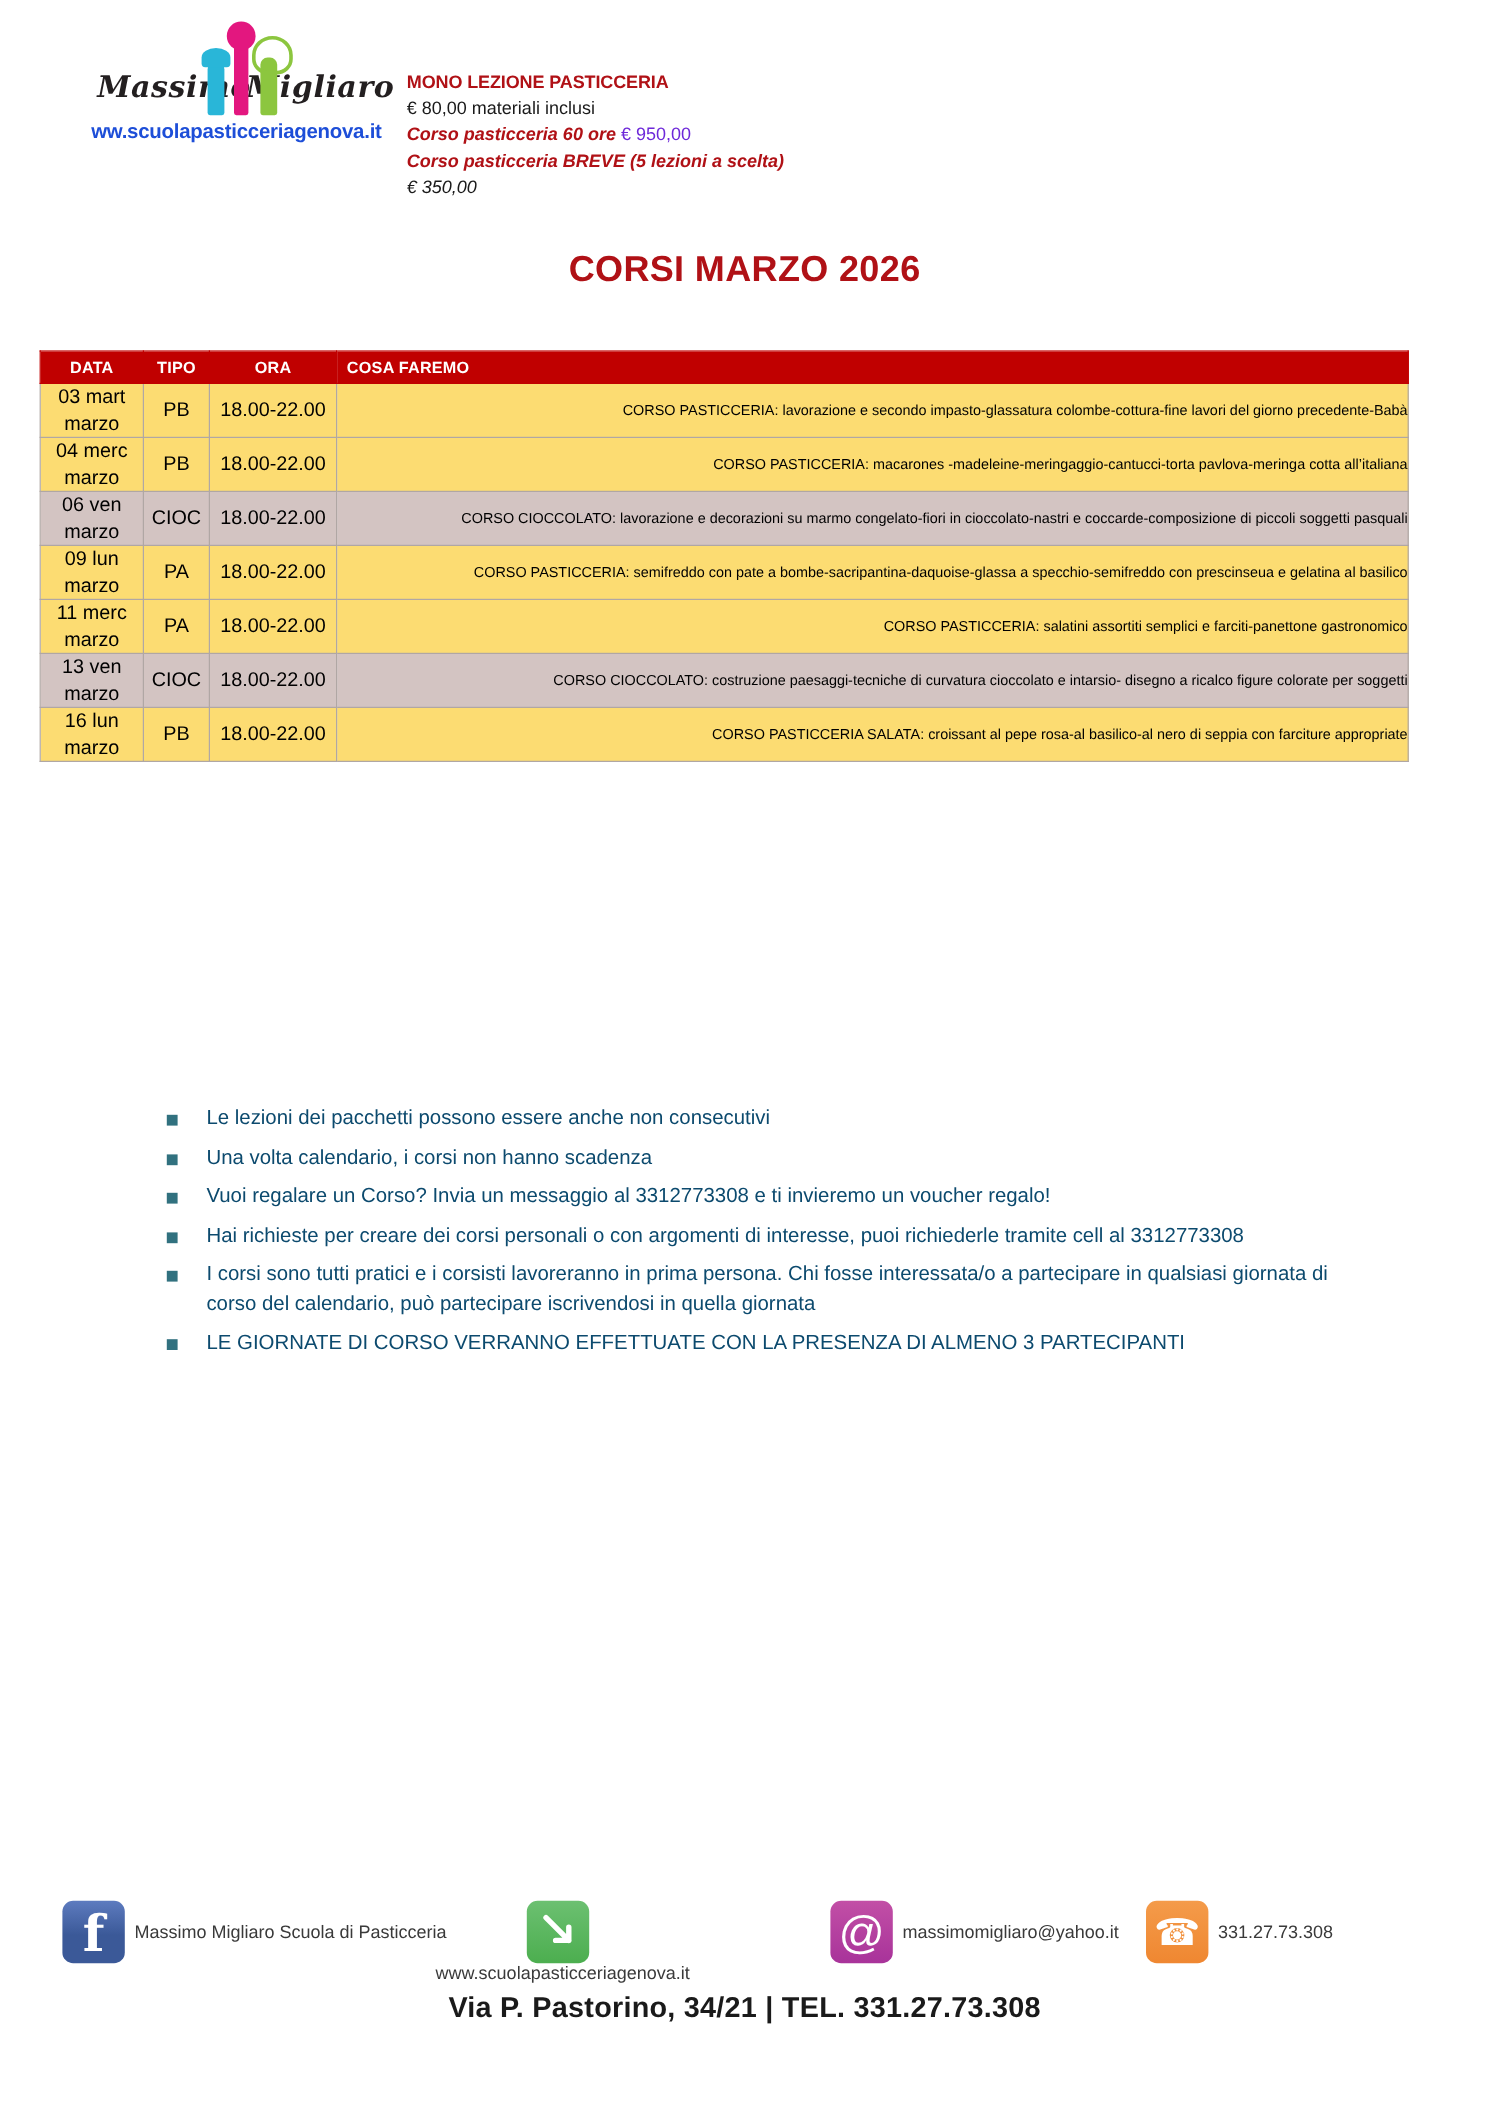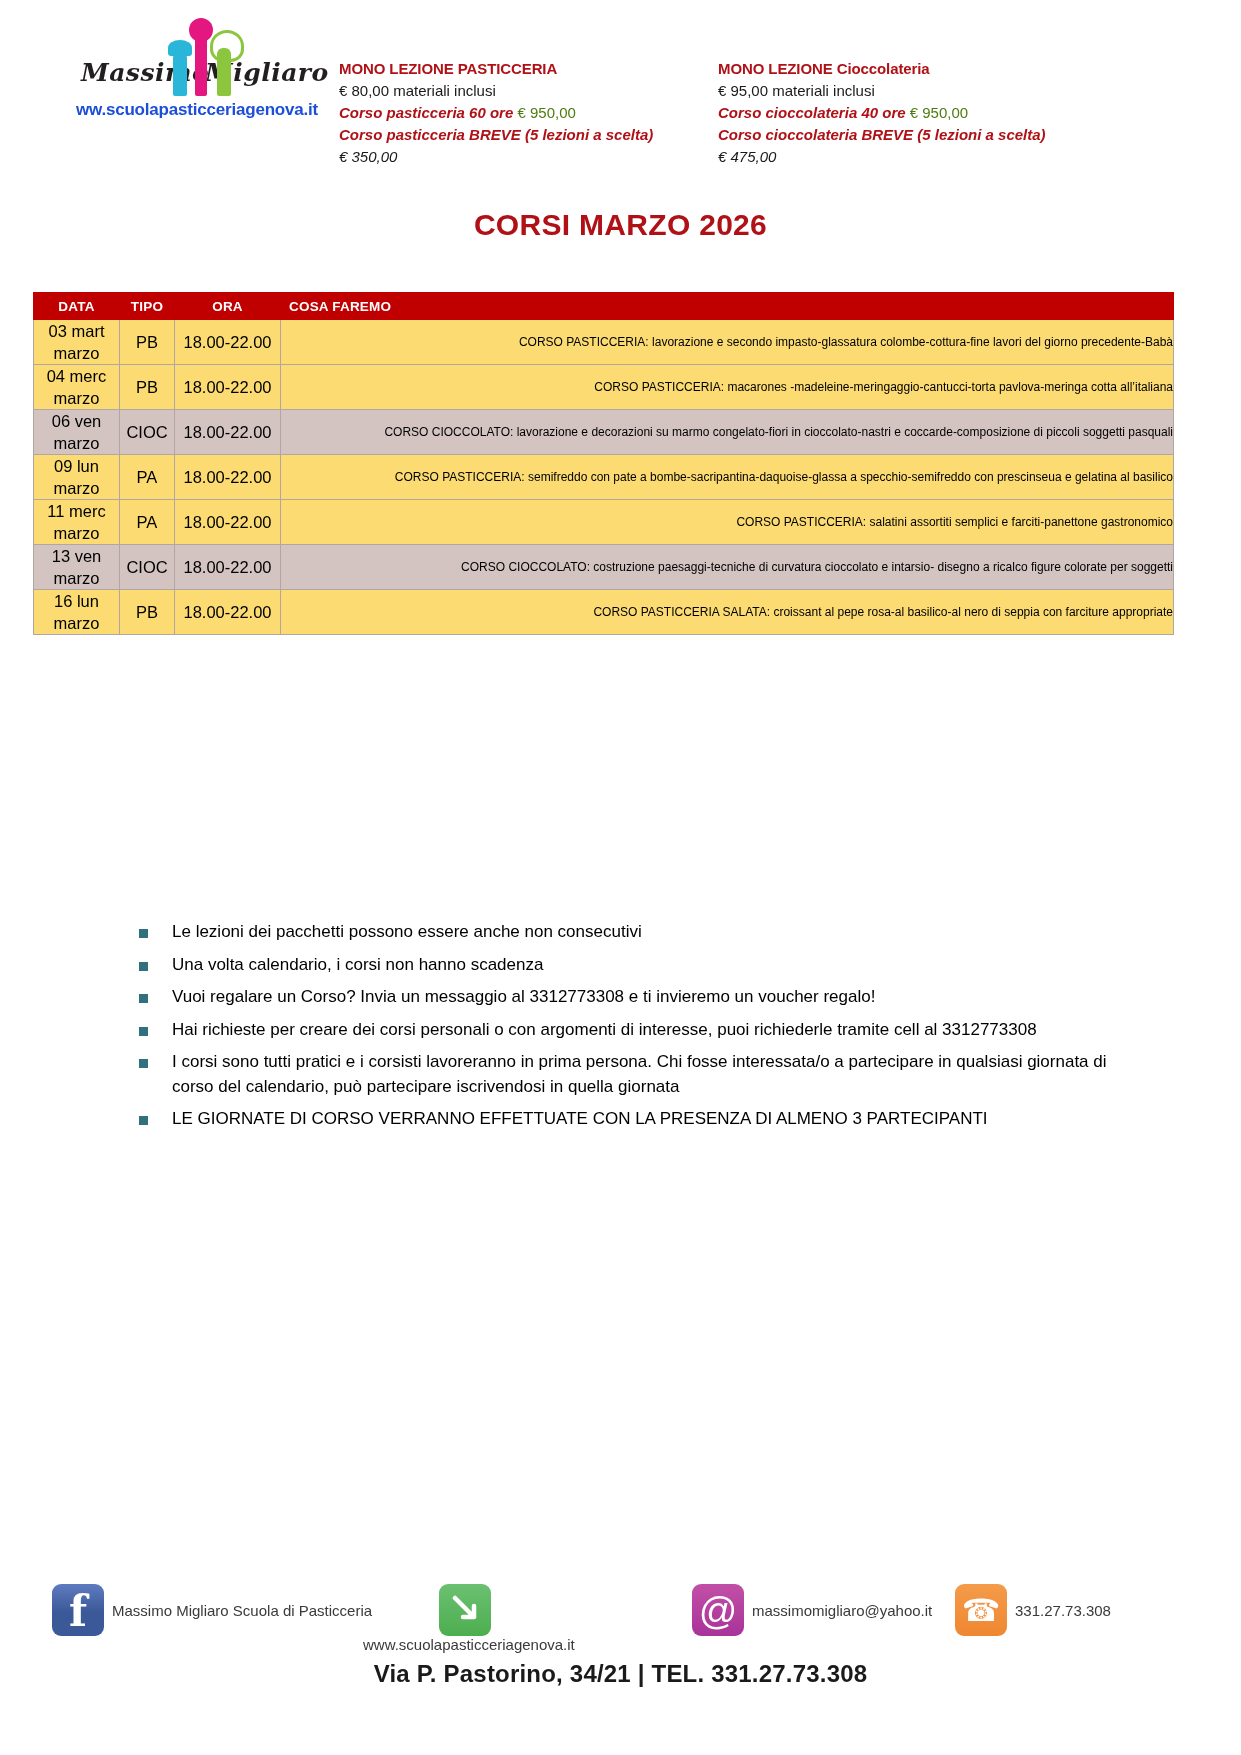--- a/index.html
+++ b/index.html
@@ -90,21 +90,21 @@
   .promo .ttl {
     color: #b01116;
     font-weight: bold;
     letter-spacing: -0.1px;
   }
   .promo .em {
     color: #b01116;
     font-weight: bold;
     font-style: italic;
   }
-  .promo .plain { color: #4d7c0f; font-weight: normal; font-style: normal; }
+  .promo .plain { color: #6d28d9; font-weight: normal; font-style: normal; }
 
   
   .doc-title {
     position: absolute;
     top: 208px;
     left: 0;
     width: 1241px;
     text-align: center;
     font-size: 30px;
     font-weight: bold;
@@ -186,21 +186,21 @@
     width: 9px;
     height: 9px;
     background: #31717f;
     flex: 0 0 auto;
     margin-top: 9px;
     margin-right: 24px;
   }
   .note-text {
     font-size: 17px;
     line-height: 24.5px;
-    color: #000000;
+    color: #0c4a6e;
   }
 
   
   .footer {
     position: absolute;
     top: 1582px;
     left: 0;
     width: 1241px;
     height: 170px;
   }
@@ -292,27 +292,20 @@
   </div>
 
   <div class="promo col-a">
     <div class="ttl">MONO LEZIONE PASTICCERIA</div>
     <div>€ 80,00 materiali inclusi</div>
     <div><span class="em">Corso pasticceria 60 ore</span> <span class="plain">€ 950,00</span></div>
     <div class="em">Corso pasticceria BREVE (5 lezioni a scelta)</div>
     <div style="font-style:italic;">€ 350,00</div>
   </div>
 
-  <div class="promo col-b">
-    <div class="ttl">MONO LEZIONE Cioccolateria</div>
-    <div>€ 95,00 materiali inclusi</div>
-    <div><span class="em">Corso cioccolateria 40 ore</span> <span class="plain">€ 950,00</span></div>
-    <div class="em">Corso cioccolateria BREVE (5 lezioni a scelta)</div>
-    <div style="font-style:italic;">€ 475,00</div>
-  </div>
 </div>
 
 <div class="doc-title">CORSI MARZO 2026</div>
 
 <div class="sched-wrap">
   <table class="sched">
     <colgroup>
       <col class="w-data">
         <col class="w-tipo">
         <col class="w-ora">

